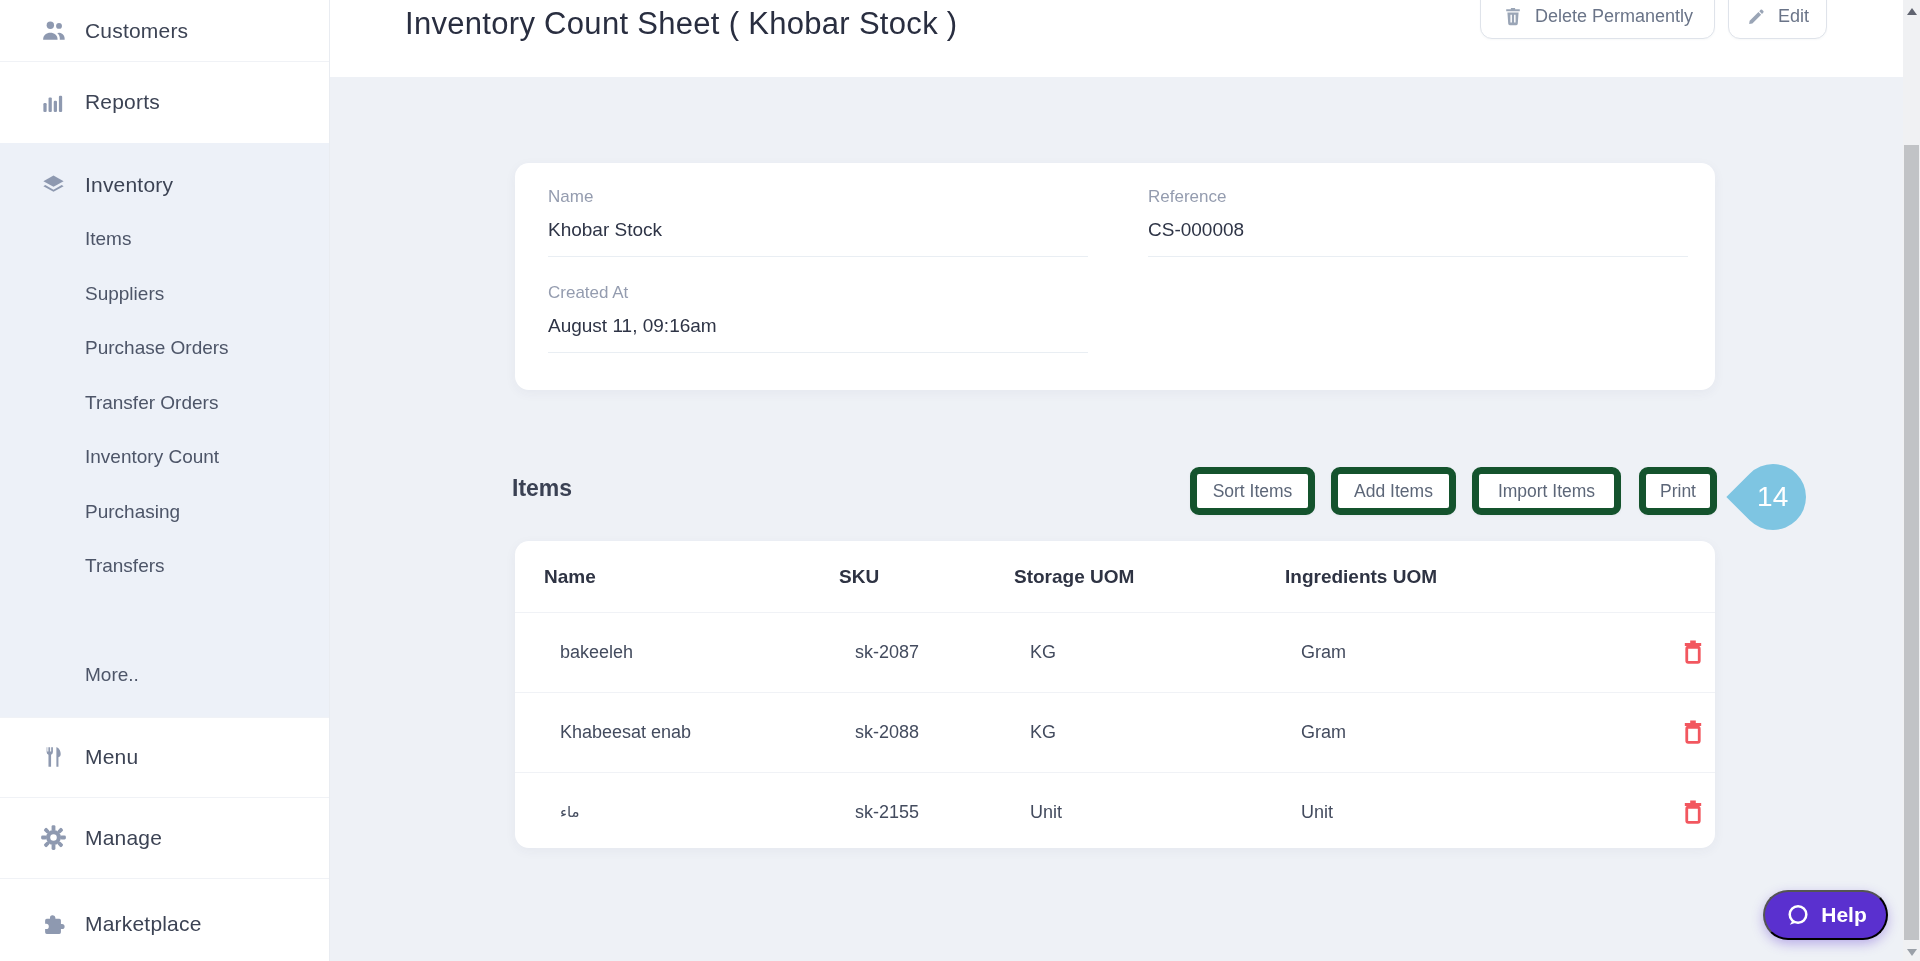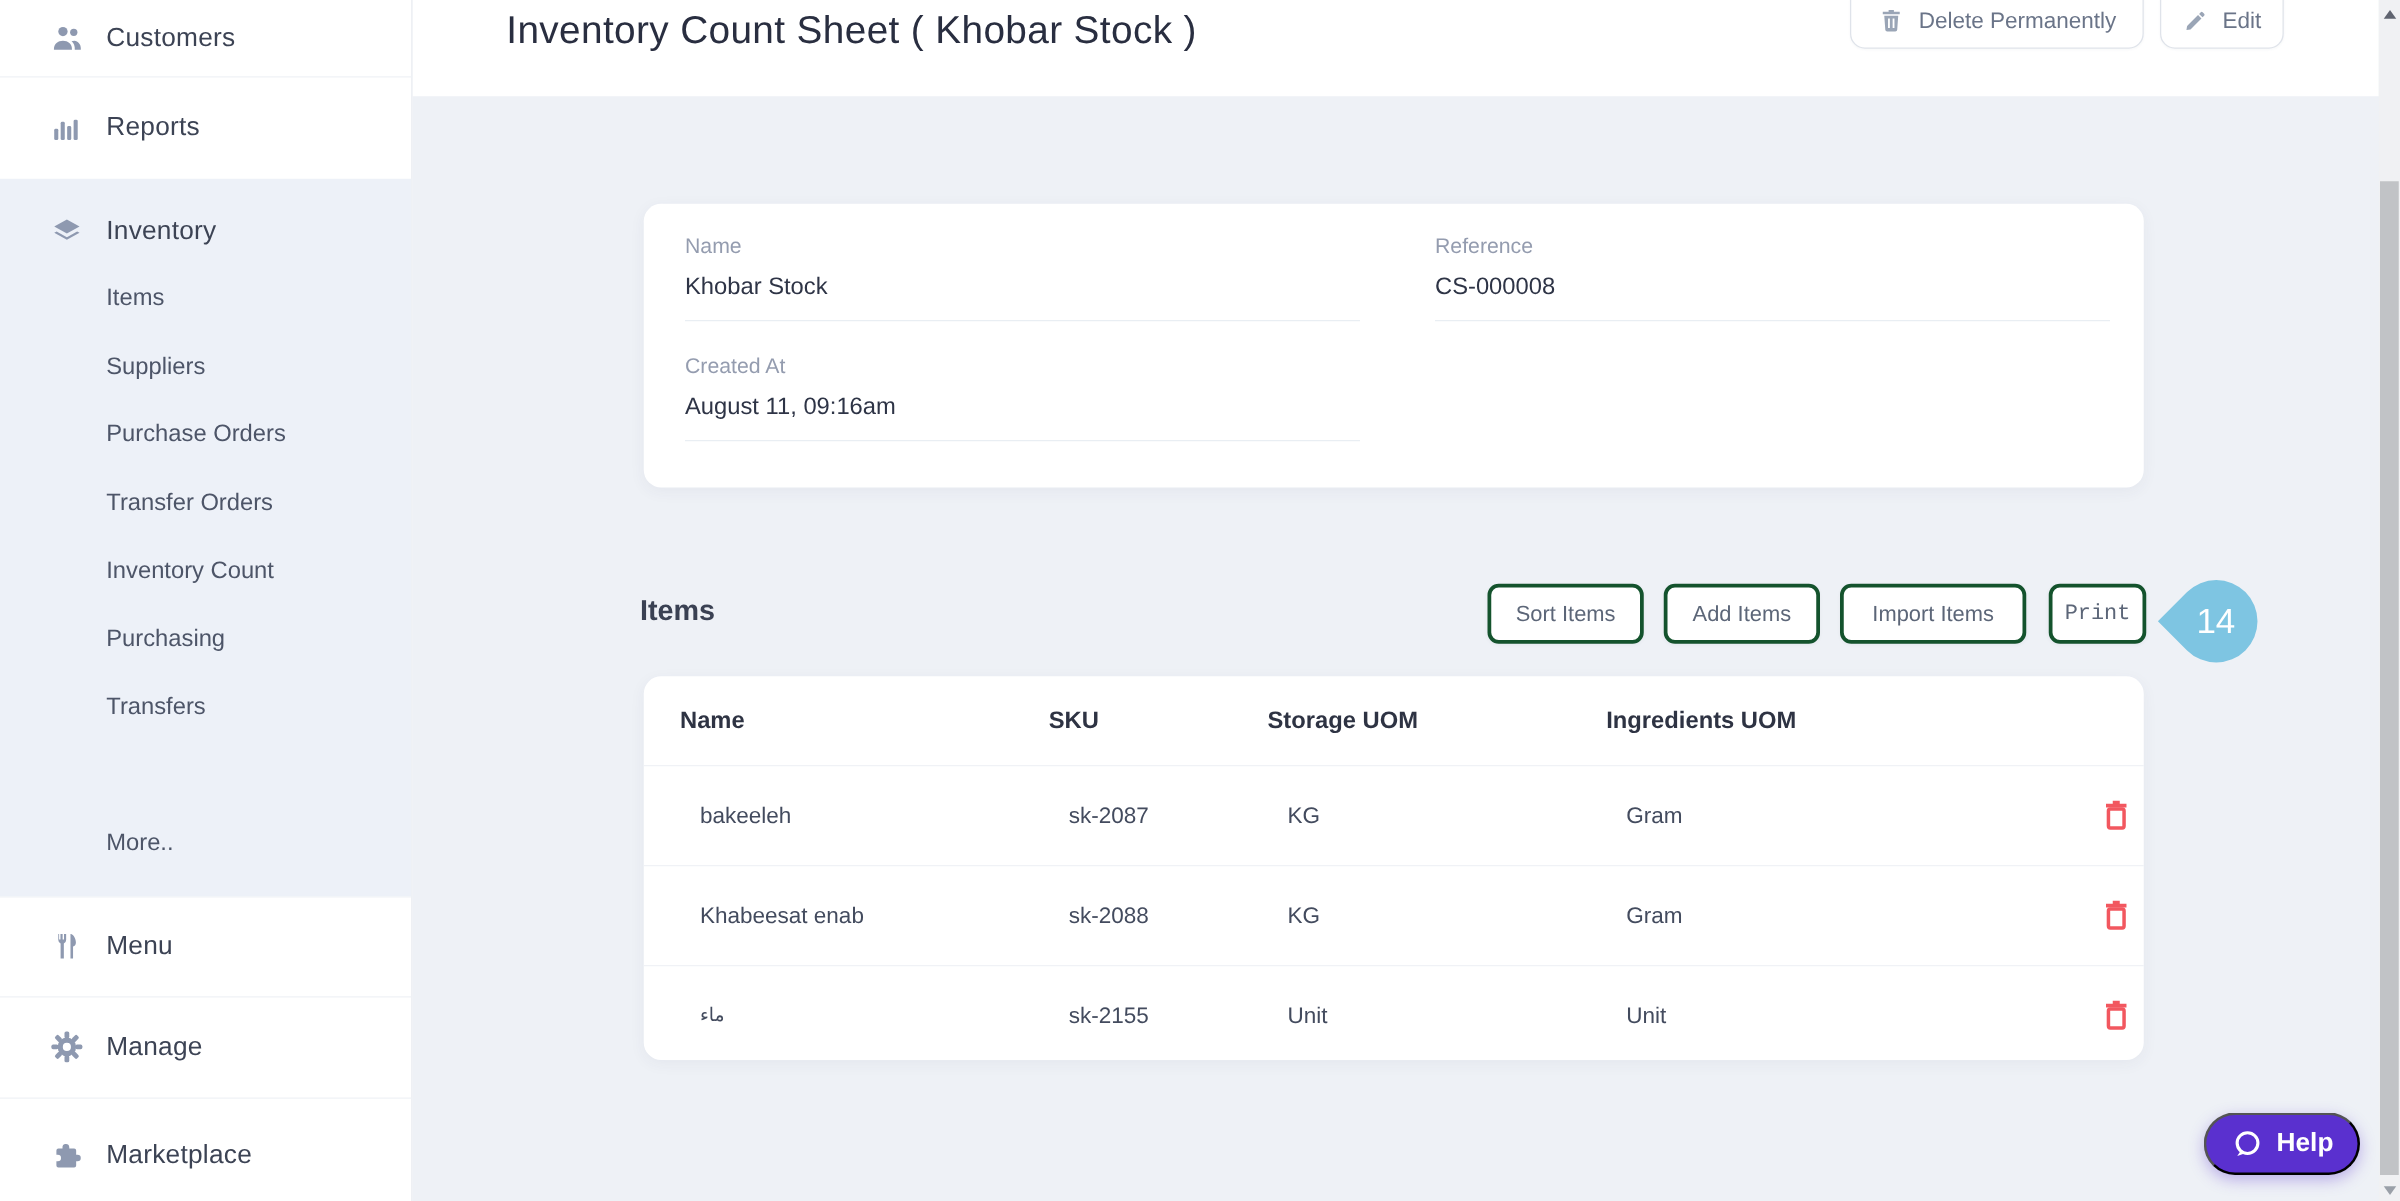--- a/index.html
+++ b/index.html
@@ -26,21 +26,21 @@
 
   
   .card { position:absolute; background:#fff; border-radius:14px; box-shadow:0 3px 12px rgba(50,60,90,0.05); }
   .details-card { left:515px; top:163px; width:1200px; height:227px; }
   .field { position:absolute; width:540px; }
   .field .f-label { font-size:17px; color:#949caf; margin-bottom:12px; }
   .field .f-value { font-size:19px; color:#2e3446; padding-bottom:15px; border-bottom:1px solid #e9eef3; font-weight:500; }
 
   
   .section-title { position:absolute; left:512px; top:475px; font-size:23px; color:#3a4153; }
-  .pill-btn { position:absolute; top:467px; height:48px; background:#fff; border:3px solid #14532d; border-radius:9px; display:flex; align-items:center; justify-content:center; font-size:17.5px; color:#5c6678; cursor:pointer; box-shadow:0 1px 3px rgba(60,70,100,0.05); }
+  .pill-btn { position:absolute; top:467px; height:48px; background:#fff; border:7px solid #14532d; border-radius:9px; display:flex; align-items:center; justify-content:center; font-size:17.5px; color:#5c6678; cursor:pointer; box-shadow:0 1px 3px rgba(60,70,100,0.05); }
   .badge-pin { position:absolute; left:1740px; top:464px; width:66px; height:66px; background:#7ec5e2; border-radius:0 50% 50% 50%; transform:rotate(-45deg); display:flex; align-items:center; justify-content:center; }
   .badge-pin span { transform:rotate(45deg); color:#fff; font-size:28px; }
 
   
   .table-card { left:515px; top:541px; width:1200px; height:307px; }
   .th { position:absolute; top:0; height:71px; display:flex; align-items:center; font-size:19px; font-weight:700; color:#2e3343; }
   .t-row { position:absolute; left:16px; width:100%; height:80px;padding-left:12px; }
   .t-row .td { position:absolute; top:0; height:80px; display:flex; align-items:center; font-size:18px; color:#434b5e; }
   .row-line { position:absolute; left:0; width:100%; height:1px; background:#f0f2f6; }
   .trash-btn { position:absolute; left:1149px; top:26px; width:26px; height:28px; background:none; border:none; cursor:pointer; padding:0; }
@@ -200,21 +200,21 @@
       <div class="f-label">Created At</div>
       <div class="f-value">August 11, 09:16am</div>
     </div>
   </section>
 
   <h2 class="section-title">Items</h2>
 
   <button class="pill-btn" style="left:1190px;width:125px;">Sort Items</button>
   <button class="pill-btn" style="left:1331px;width:125px;">Add Items</button>
   <button class="pill-btn" style="left:1472px;width:149px;">Import Items</button>
-  <button class="pill-btn" style="left:1639px;width:78px;font-family:Liberation Mono, monospace;">Print</button>
+  <button class="pill-btn" style="left:1639px;width:78px;">Print</button>
 
   <div class="badge-pin">
     <span>14</span>
   </div>
 
   <section class="card table-card">
     <div class="th" style="left:29px;">Name</div>
     <div class="th" style="left:324px;">SKU</div>
     <div class="th" style="left:770px;">Ingredients UOM</div>
     <div class="th" style="left:499px;">Storage UOM</div>

